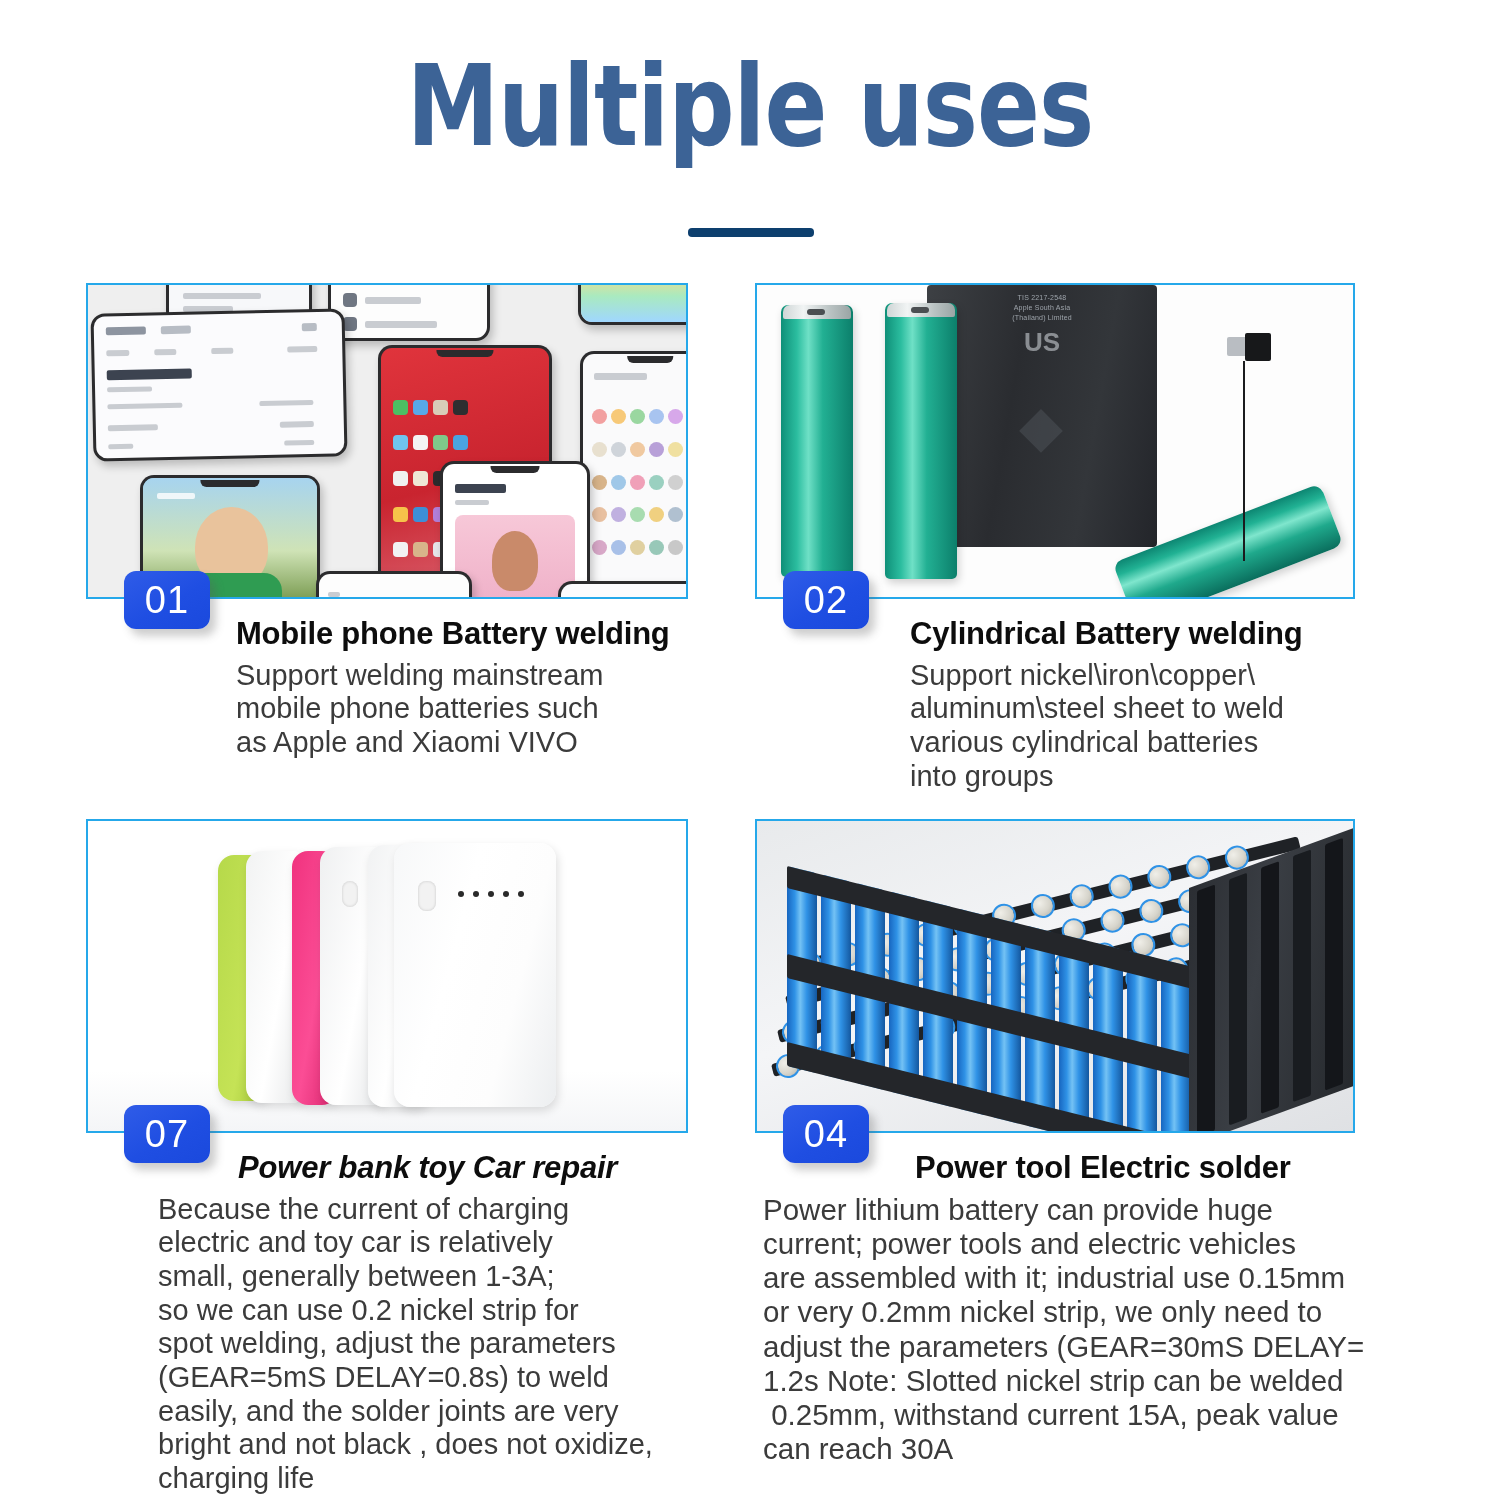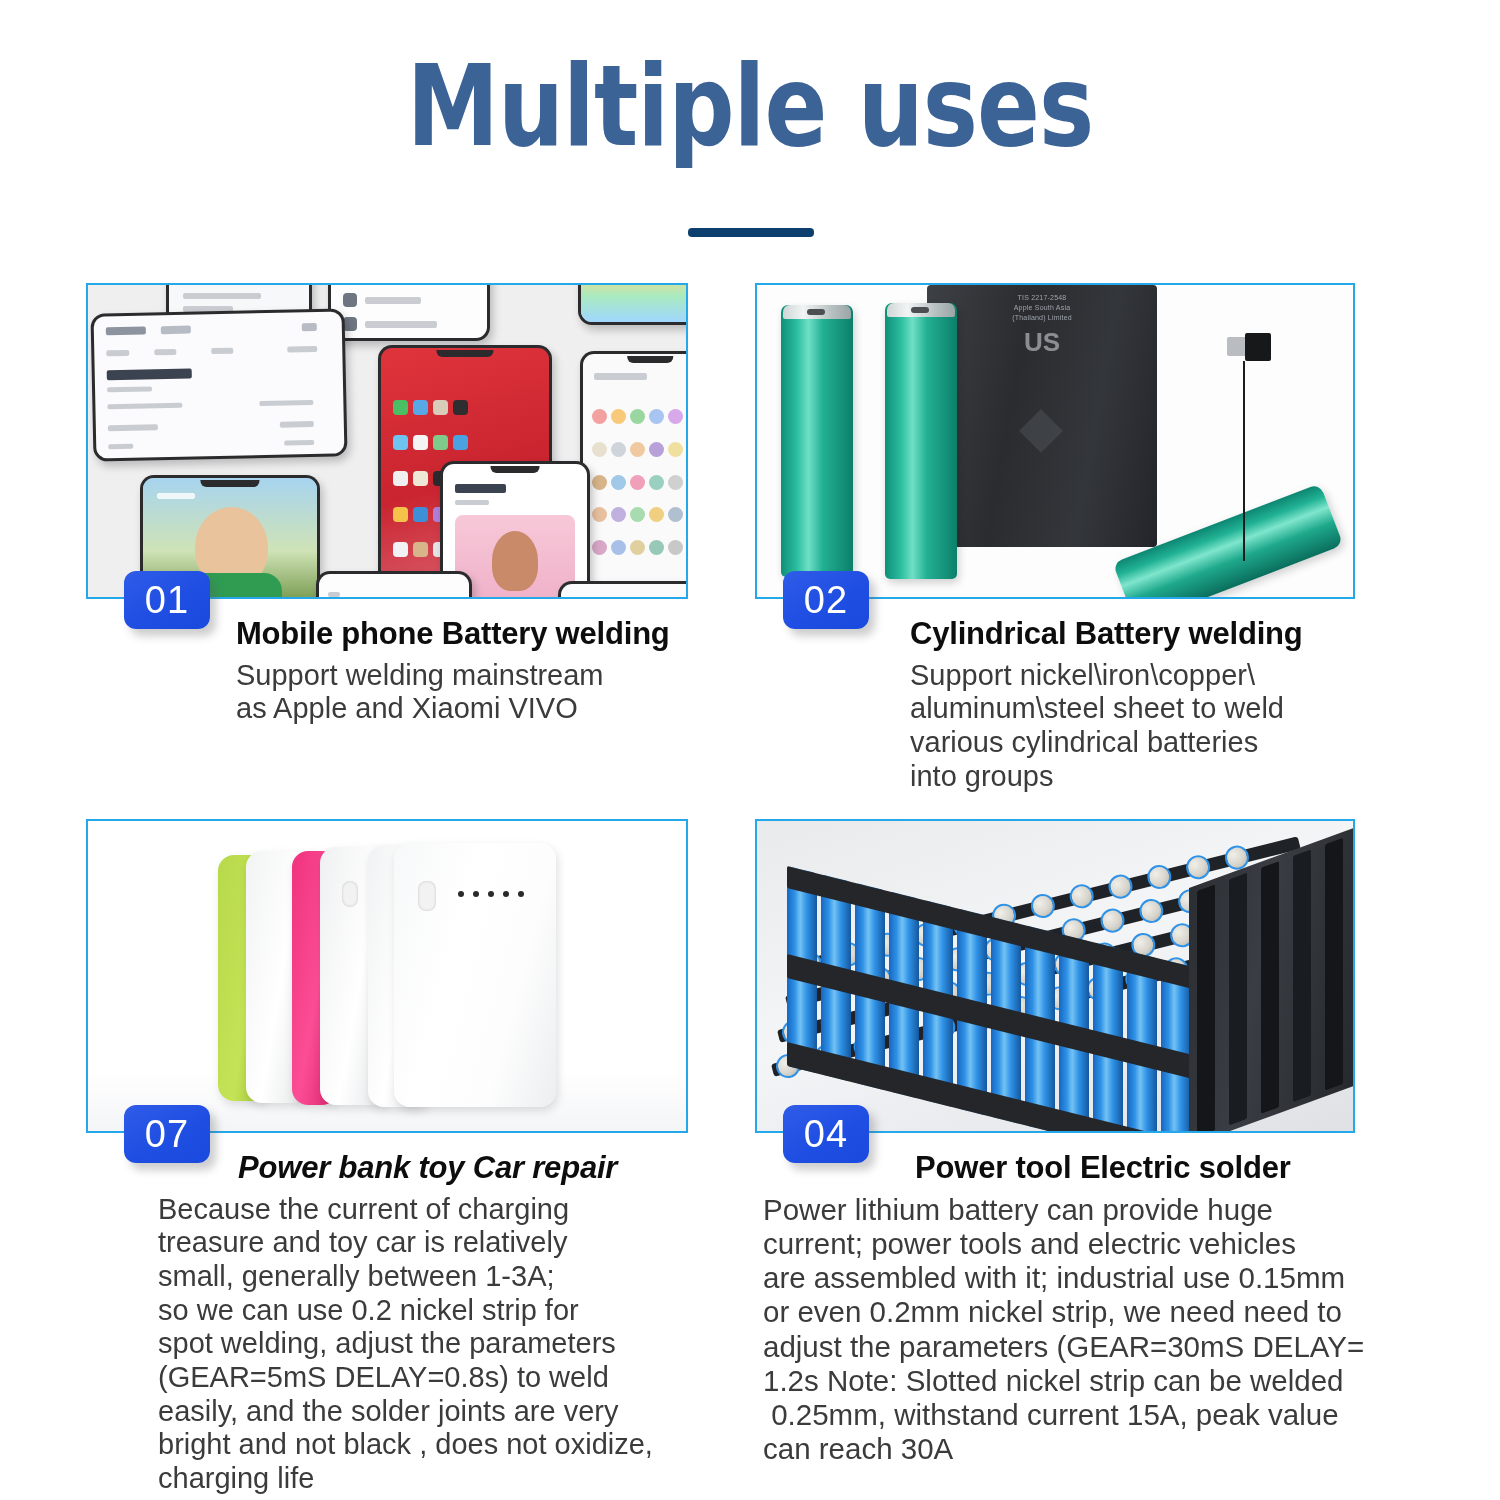--- a/index.html
+++ b/index.html
@@ -389,20 +389,21 @@
         </div>
       </div>
       <div class="badge">01</div>
       <div class="text-block">
         <div class="card-heading">
           <span class="ln">Mobile phone</span>
           <span class="ln">Battery welding</span>
         </div>
         <div class="card-body">
           <span class="ln">Support welding mainstream</span>
+          <span class="ln">mobile phone batteries such</span>
           <span class="ln">as Apple and Xiaomi VIVO</span>
         </div>
       </div>
     </div>
 
     <div class="card card-2">
       <div class="frame">
         <div class="photo ph2">
           <div class="pouch">
             <div class="pouch-txt">
@@ -474,21 +475,21 @@
         </div>
       </div>
       <div class="badge">07</div>
       <div class="text-block">
         <div class="card-heading">
           <span class="ln">Power bank toy</span>
           <span class="ln">Car repair</span>
         </div>
         <div class="card-body">
           <span class="ln">Because the current of charging</span>
-          <span class="ln">treasure and toy car is relatively</span>
+          <span class="ln">electric and toy car is relatively</span>
           <span class="ln">small, generally between 1-3A;</span>
           <span class="ln">so we can use 0.2 nickel strip for</span>
           <span class="ln">spot welding, adjust the parameters</span>
           <span class="ln">(GEAR=5mS DELAY=0.8s) to weld</span>
           <span class="ln">easily, and the solder joints are very</span>
           <span class="ln">bright and not black , does not oxidize,</span>
           <span class="ln">charging life</span>
         </div>
       </div>
     </div>
@@ -593,21 +594,21 @@
       <div class="badge">04</div>
       <div class="text-block">
         <div class="card-heading">
           <span class="ln">Power tool</span>
           <span class="ln">Electric solder</span>
         </div>
         <div class="card-body">
           <span class="ln">Power lithium battery can provide huge</span>
           <span class="ln">current; power tools and electric vehicles</span>
           <span class="ln">are assembled with it; industrial use 0.15mm</span>
-          <span class="ln">or even 0.2mm nickel strip, we need need to</span>
+          <span class="ln">or very 0.2mm nickel strip, we only need to</span>
           <span class="ln">adjust the parameters (GEAR=30mS DELAY=</span>
           <span class="ln">1.2s Note: Slotted nickel strip can be welded</span>
           <span class="ln"> 0.25mm, withstand current 15A, peak value</span>
           <span class="ln">can reach 30A</span>
         </div>
       </div>
     </div>
 
   </div>
 </div>

